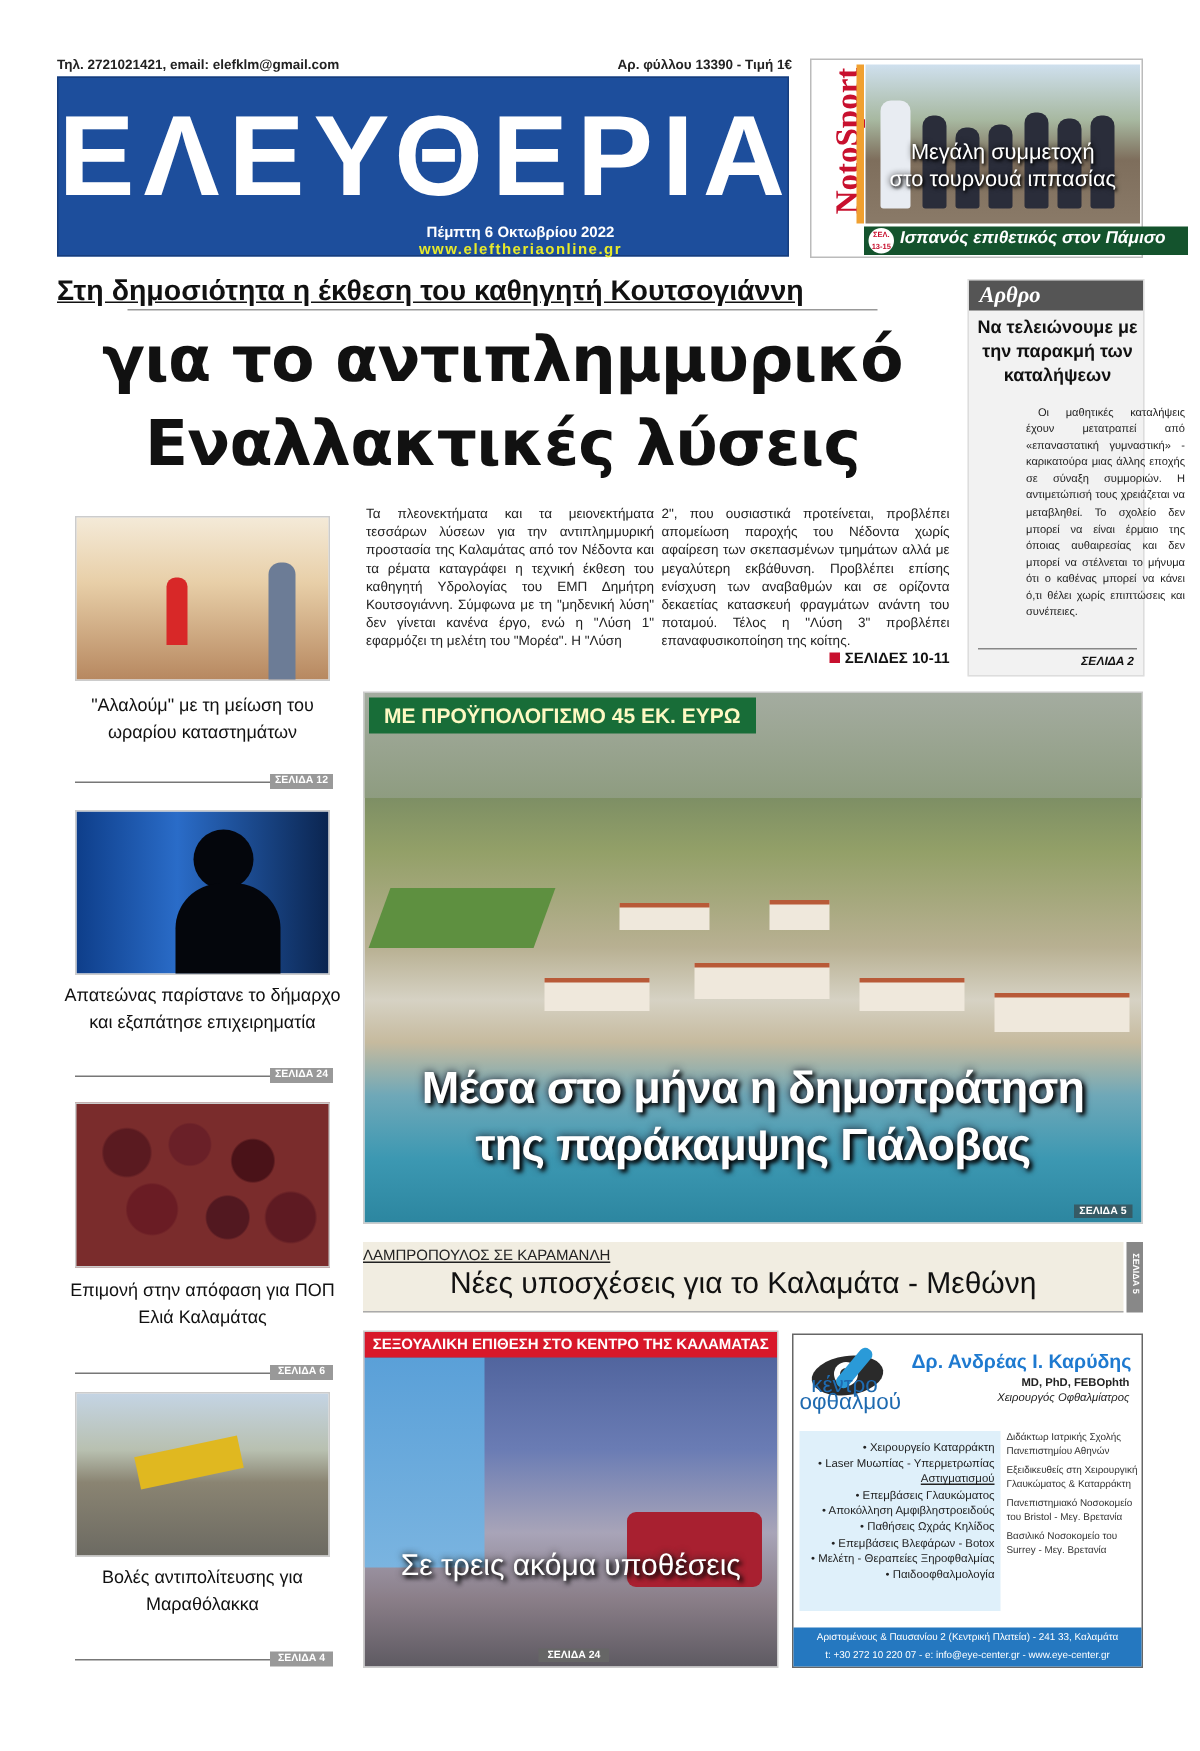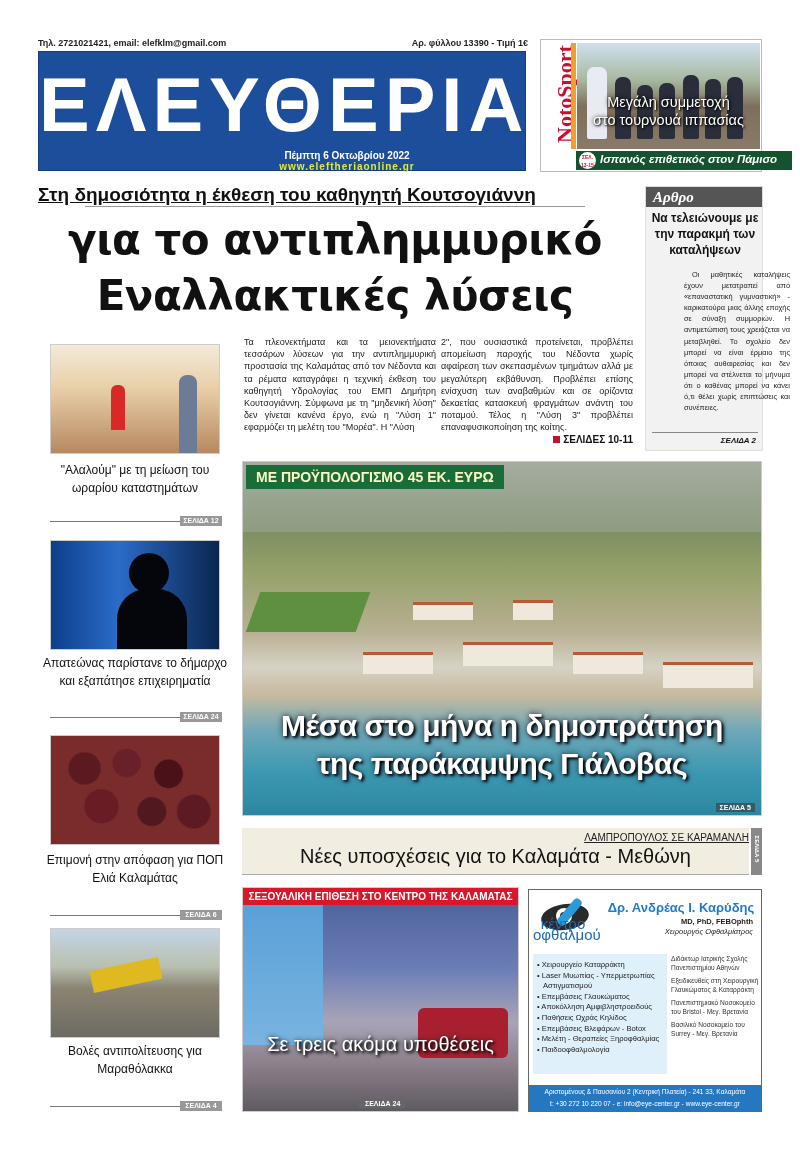--- a/index.html
+++ b/index.html
@@ -68,21 +68,21 @@
   .feature { left: 242px; top: 461px; width: 520px; height: 355px; border: 1px solid #ccc; overflow: hidden; background: linear-gradient(180deg, #8d9c88 0%, #7a8c64 18%, #93a068 30%, #b8b092 48%, #d6d2c4 58%, #c6ba9e 66%, #6fa8b8 76%, #3c98b2 88%, #2c86a0 100%); }
   .feature-hill { position: absolute; left: 0; top: 0; width: 520px; height: 70px; background: linear-gradient(180deg, #a4aca0, #8e9c80); }
   .feature-field { position: absolute; left: 10px; top: 130px; width: 110px; height: 40px; background: #5e9040; transform: skewX(-20deg); }
   .feature-tag { position: absolute; left: 3px; top: 3px; height: 24px; background: #186d38; color: #fef9c3; font-size: 14px; font-weight: bold; padding: 0 10px; line-height: 24px; white-space: nowrap; }
   .feature-headline { position: absolute; left: 0; top: 245px; width: 100%; text-align: center; color: #fff; font-size: 30px; line-height: 38px; text-shadow: 2px 2px 3px #000, 0 0 6px #223; letter-spacing: -0.5px; font-weight: bold; }
   .feature-page { position: absolute; right: 6px; bottom: 3px; color: #fff; font-size: 7px; font-weight: bold; background: rgba(60,60,60,0.6); padding: 1px 4px; }
   .bldg { position: absolute; background: #efe8dc; border-top: 3px solid #b85a38; }
 
   
   .sec-box { left: 242px; top: 828px; width: 507px; height: 47px; background: #f1ede1; border-bottom: 1px solid #aaa; }
-  .sec-kicker { position: absolute; left: 0; top: 4px; width: 100%; text-align: right; font-size: 10px; color: #222; text-decoration: underline; }
+  .sec-kicker { position: absolute; left: 0; top: 4px; width: 100%; text-align: left; font-size: 10px; color: #222; text-decoration: underline; }
   .sec-title { position: absolute; left: 0; top: 17px; width: 100%; text-align: center; font-size: 20px; color: #111; }
   .sec-page { left: 751px; top: 828px; width: 11px; height: 47px; background: #888; }
   .sec-page-text { position: absolute; left: -18px; top: 18px; width: 47px; transform: rotate(90deg); color: #fff; font-size: 6px; font-weight: bold; text-align: center; }
 
   
   .crime { left: 242px; top: 887px; width: 277px; height: 225px; border: 1px solid #ccc; overflow: hidden; background: linear-gradient(180deg, #4a5e98 0%, #6a7cb4 35%, #a8a4b8 60%, #8a7e88 80%, #5e5a62 100%); }
   .crime-tag { position: absolute; left: 0; top: 0; width: 100%; height: 17px; background: #d8182a; color: #fff; font-size: 10px; font-weight: bold; text-align: center; line-height: 17px; white-space: nowrap; }
   .crime-church { position: absolute; left: 0; top: 17px; width: 80px; height: 140px; background: linear-gradient(180deg, #5aa0d8, #7ab4e0); }
   .crime-car { position: absolute; right: 10px; top: 120px; width: 90px; height: 50px; background: #a82030; border-radius: 6px; }
   .crime-headline { position: absolute; left: 0; top: 143px; width: 100%; text-align: center; color: #fff; font-size: 20px; line-height: 26px; text-shadow: 2px 2px 3px #000, 0 0 5px #222; }
@@ -93,24 +93,24 @@
   .ad-logo { position: absolute; left: 8px; top: 8px; width: 60px; height: 40px; }
   .ad-logo-eye { position: absolute; left: 4px; top: 6px; width: 48px; height: 26px; background: #2a2a2a; border-radius: 50% / 50%; transform: rotate(-8deg); }
   .ad-logo-pupil { position: absolute; left: 19px; top: 10px; width: 16px; height: 16px; background: #fff; border-radius: 50%; }
   .ad-logo-pupil::after { content: ""; position: absolute; left: 4px; top: 4px; width: 8px; height: 8px; background: #2a2a2a; border-radius: 50%; }
   .ad-logo-stroke { position: absolute; left: 28px; top: -2px; width: 9px; height: 32px; background: #2a9ad8; transform: rotate(40deg); border-radius: 4px; }
   .ad-logo-text { position: absolute; left: 4px; top: 28px; width: 60px; text-align: center; font-size: 15px; color: #1e6ab0; line-height: 11px; }
   .ad-name { position: absolute; left: 72px; top: 10px; width: 160px; text-align: center; font-size: 13px; font-weight: bold; color: #1e7ad0; }
   .ad-cred { position: absolute; right: 8px; top: 27px; font-size: 7.5px; font-weight: bold; color: #222; }
   .ad-role { position: absolute; right: 8px; top: 37px; font-size: 7.5px; color: #222; font-style: italic; }
   .ad-services { position: absolute; left: 4px; top: 64px; width: 134px; height: 120px; background: #dff0fa; padding: 6px 4px 0 4px; }
-  .ad-service { font-size: 7.6px; line-height: 10.6px; color: #222; }
+  .ad-service { font-size: 7.6px; line-height: 10.6px; color: #222; text-align: right; }
   .ad-service::before { content: "• "; }
   .ad-service.cont::before { content: ""; }
-  .ad-service.cont { padding-left: 6px; }
+  .ad-service.cont { padding-left: 6px; text-decoration: underline; }
   .ad-creds { position: absolute; left: 142px; top: 64px; width: 90px; }
   .ad-cred-item { font-size: 6.6px; line-height: 9px; color: #333; margin-bottom: 4px; }
   .ad-footer { position: absolute; left: 0; bottom: 0; width: 100%; height: 26px; background: #2578c0; color: #fff; font-size: 6.6px; text-align: center; line-height: 12px; padding-top: 1px; }
 </style>
 </head>
 <body>
 
 <div class="abs top-contact">Τηλ. 2721021421, email: elefklm@gmail.com</div>
 <div class="abs top-issue">Αρ. φύλλου 13390 - Τιμή 1€</div>
 <div class="abs masthead">

